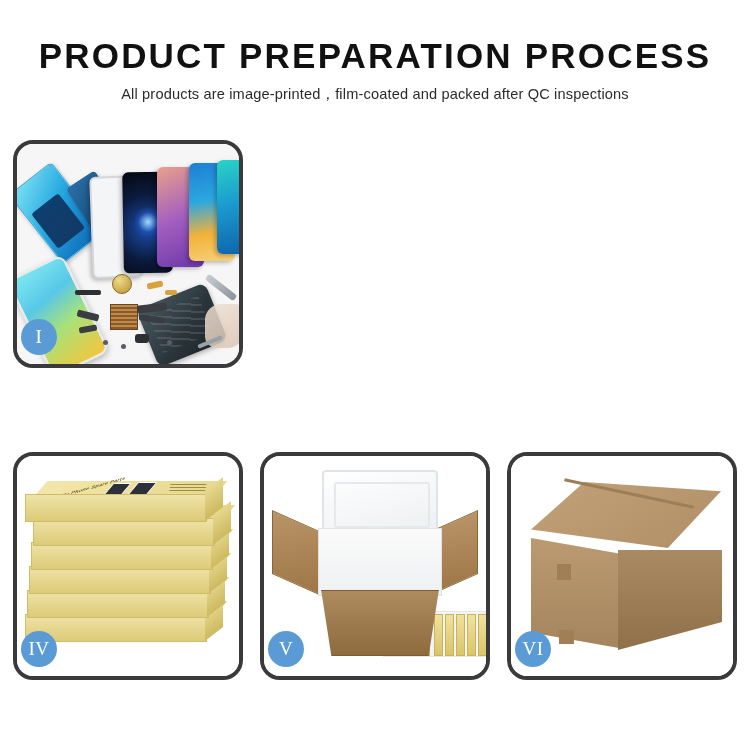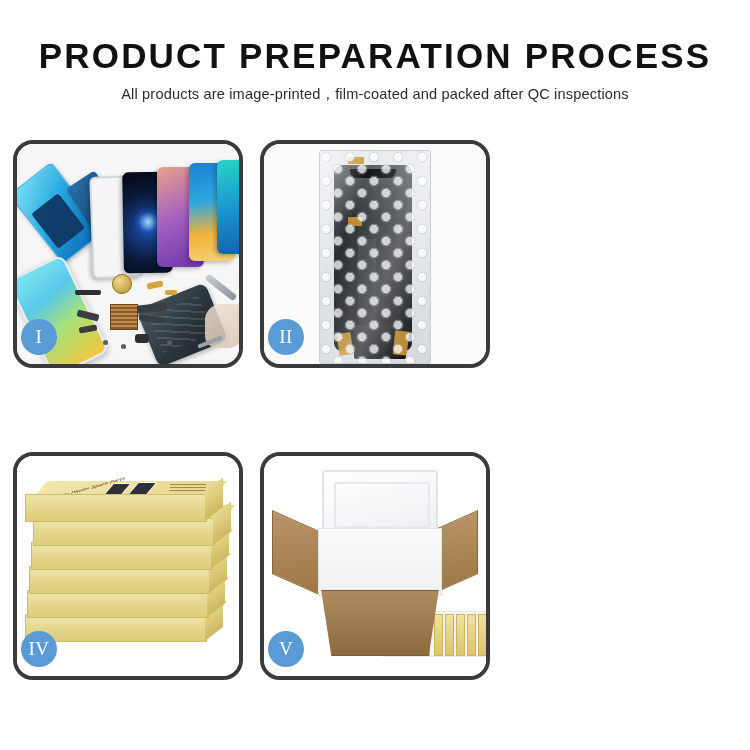--- a/index.html
+++ b/index.html
@@ -244,38 +244,20 @@
         <div class="scr" style="left:86px;top:196px"></div>
         <div class="scr" style="left:104px;top:200px"></div>
         <div class="scr" style="left:150px;top:196px"></div>
         <div class="tool"></div>
         <div class="hand"></div>
         <div class="tweez"></div>
       </div>
       <div class="badge">I</div>
     </div>
 
-    <div class="panel r0 c1">
-      <div class="stage">
-        <div class="p2bg"></div>
-        <div class="bubpack">
-          <div class="lcd">
-            <div class="ribbon"></div>
-            <div class="conn"></div>
-          </div>
-          <div class="tape t1"></div>
-          <div class="tape t2"></div>
-          <div class="tape t3"></div>
-          <div class="tape t4"></div>
-          <div class="bubbles"></div>
-          <div class="sheen"></div>
-        </div>
-      </div>
-      <div class="badge">II</div>
-    </div>
 
 
     <div class="panel r1 c0">
       <div class="stage">
         <div class="p4bg"></div>
         <div class="stack">
 
           <div class="sbox" style="left:2px;top:140px">
             <div class="top"></div>
               <div class="front"></div>
@@ -345,15 +327,27 @@
             <div class="ybar" style="left:72px"></div>
             <div class="ybar" style="left:83px"></div>
             <div class="ybar" style="left:94px"></div>
           </div>
         </div>
         <div class="c5body"></div>
       </div>
       <div class="badge">V</div>
     </div>
 
+    <div class="panel r1 c2">
+      <div class="stage">
+        <div class="p6bg"></div>
+        <div class="c6top"></div>
+        <div class="c6seam"></div>
+        <div class="c6front"></div>
+        <div class="c6side"></div>
+        <div class="c6tape c6t1"></div>
+        <div class="c6tape c6t2"></div>
+      </div>
+      <div class="badge">VI</div>
+    </div>
 
   </div>
 </div>
 
 </body></html>

